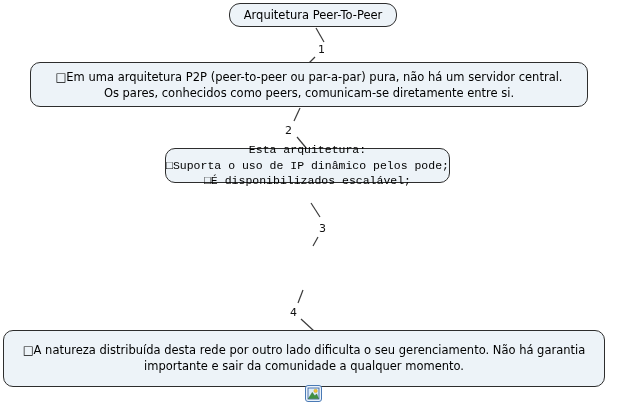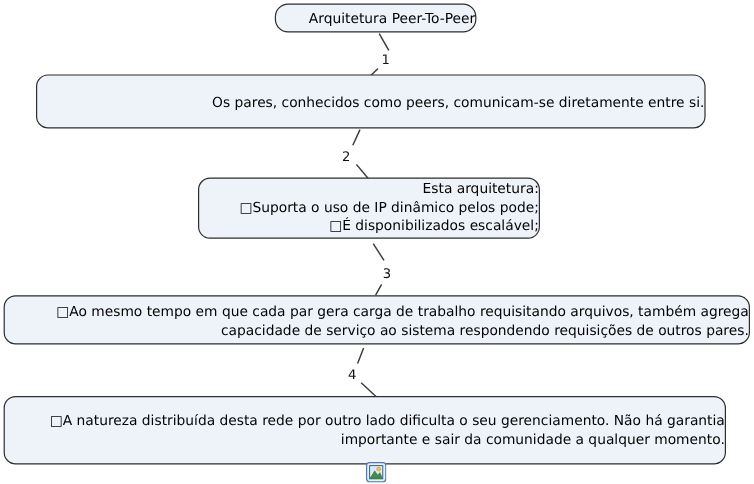--- a/index.html
+++ b/index.html
@@ -34,30 +34,30 @@
     font-size: 11px;
     fill: #111111;
   }
   .node {
     position: absolute;
     background: var(--node-fill);
     border: 1px solid var(--node-border);
     border-radius: 10px;
     display: flex;
     flex-direction: column;
-    align-items: flex-end;
+    align-items: center;
     justify-content: center;
     text-align: center;
     font-size: 11.5px;
     line-height: 16px;
   }
   .node .tline { white-space: nowrap; }
   #node-root   { left: 229px; top: 3px;   width: 168px; height: 24px; border-radius: 11px; }
   #node-n1     { left: 30px;  top: 62px;  width: 558px; height: 45px; }
-  #node-n2     { left: 165px; top: 148px; width: 285px; height: 51px; line-height: 15.5px; }
+  #node-n2     { left: 165px; top: 148px; width: 285px; height: 35px; line-height: 15.5px; font-family: Liberation Mono, monospace; }
   #node-n3     { left: 3px;   top: 246px; width: 622px; height: 41px; }
   #node-n4     { left: 3px;   top: 330px; width: 602px; height: 57px; line-height: 15.5px; }
   .resource-icon {
     position: absolute;
     left: 305px; top: 385px;
     width: 17px; height: 17px;
     cursor: pointer;
   }
 </style>
 </head>
@@ -82,33 +82,30 @@
     <line x1="303" y1="290" x2="298" y2="303"></line>
     <text x="290" y="316">4</text>
     <line x1="301" y1="319" x2="314" y2="331"></line>
   </svg>
 
   <div class="node" id="node-root">
     <div class="tline">Arquitetura Peer-To-Peer</div>
   </div>
 
   <div class="node" id="node-n1">
+    <div class="tline">□Em uma arquitetura P2P (peer-to-peer ou par-a-par) pura, não há um servidor central.</div>
     <div class="tline">Os pares, conhecidos como peers, comunicam-se diretamente entre si.</div>
   </div>
 
   <div class="node" id="node-n2">
     <div class="tline">Esta arquitetura:</div>
     <div class="tline">□Suporta o uso de IP dinâmico pelos pode;</div>
     <div class="tline">□É disponibilizados escalável;</div>
   </div>
 
-  <div class="node" id="node-n3">
-    <div class="tline">□Ao mesmo tempo em que cada par gera carga de trabalho requisitando arquivos, também agrega</div>
-    <div class="tline">capacidade de serviço ao sistema respondendo requisições de outros pares.</div>
-  </div>
 
   <div class="node" id="node-n4">
     <div class="tline">□A natureza distribuída desta rede por outro lado dificulta o seu gerenciamento. Não há garantia</div>
     <div class="tline">importante e sair da comunidade a qualquer momento.</div>
   </div>
 
   <div class="resource-icon">
     <svg width="17" height="17" viewBox="0 0 17 17" xmlns="http://www.w3.org/2000/svg">
       <rect x="0.5" y="0.5" width="16" height="16" rx="2.5" fill="#eaf2fb" stroke="#4a7ab5"></rect>
       <rect x="3" y="3" width="11" height="11" fill="#dcebf7" stroke="#2e5a9e" stroke-width="0.8"></rect>

